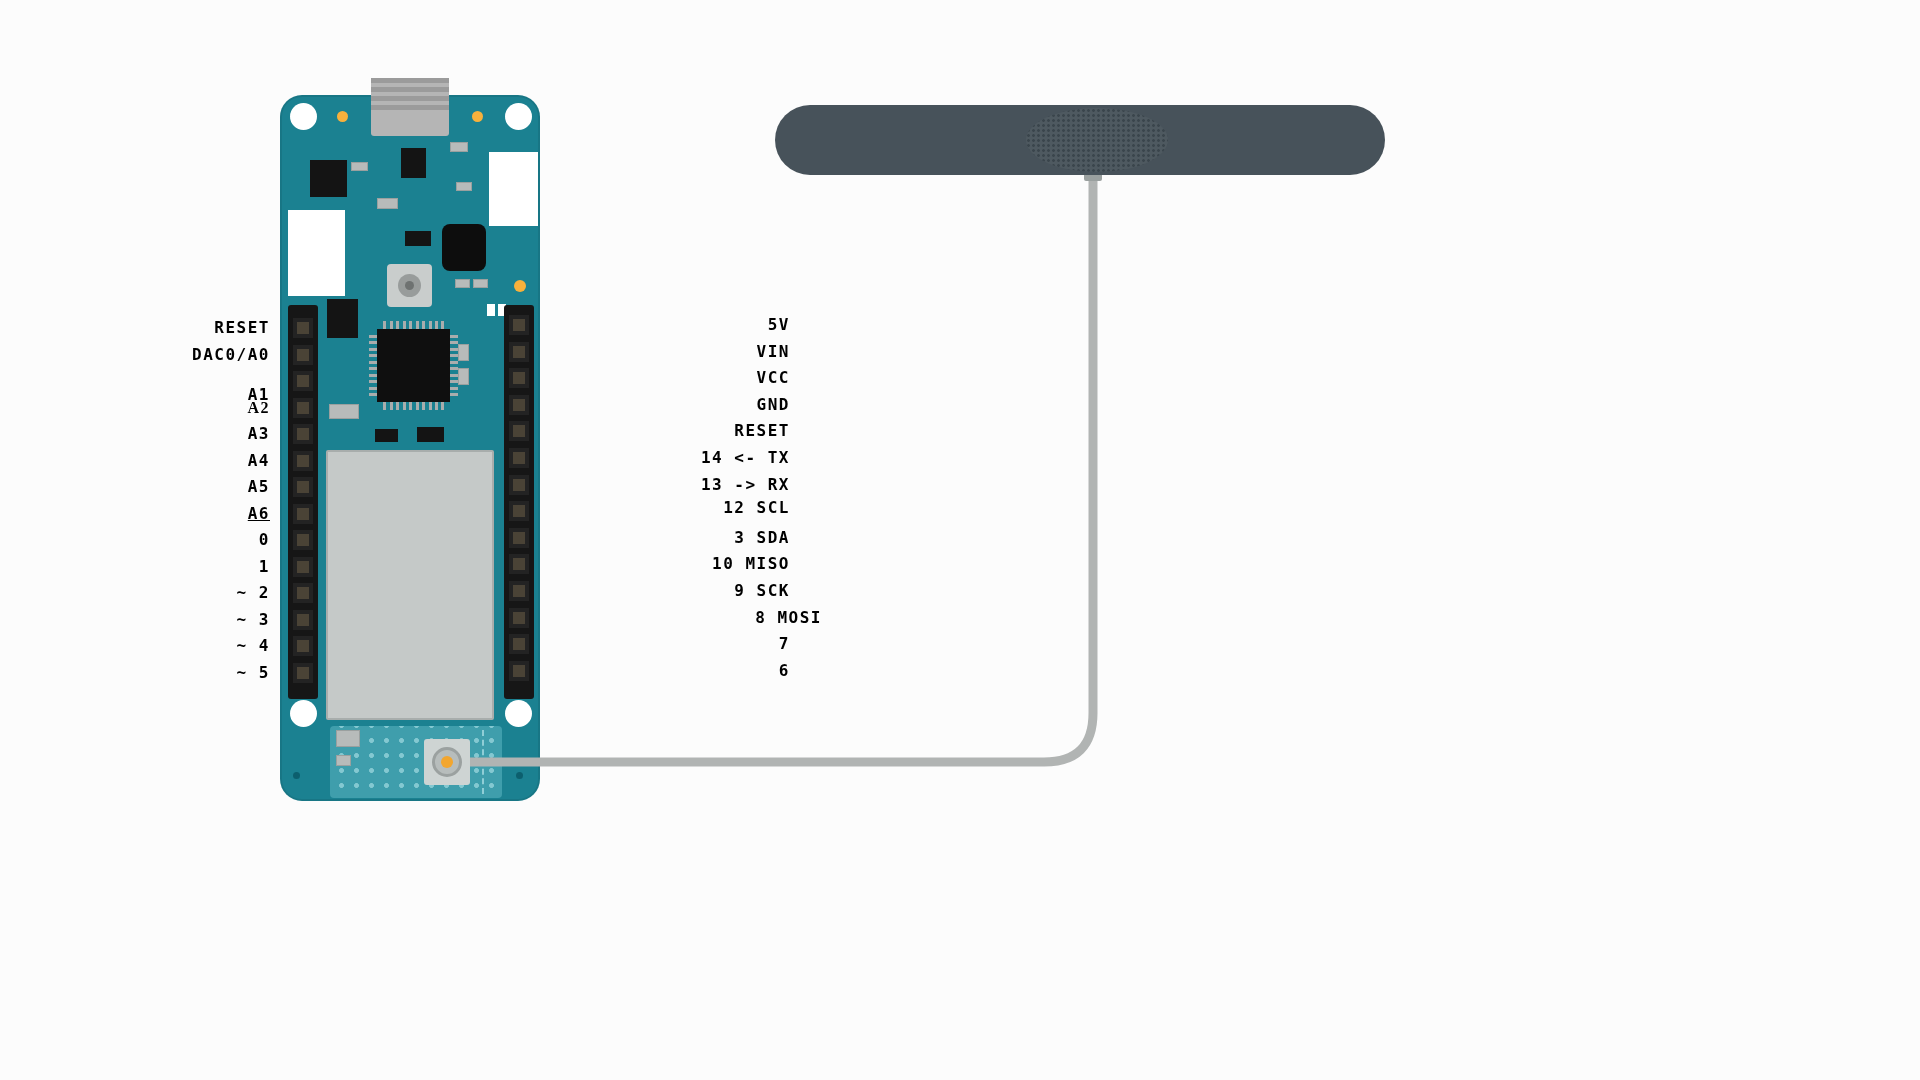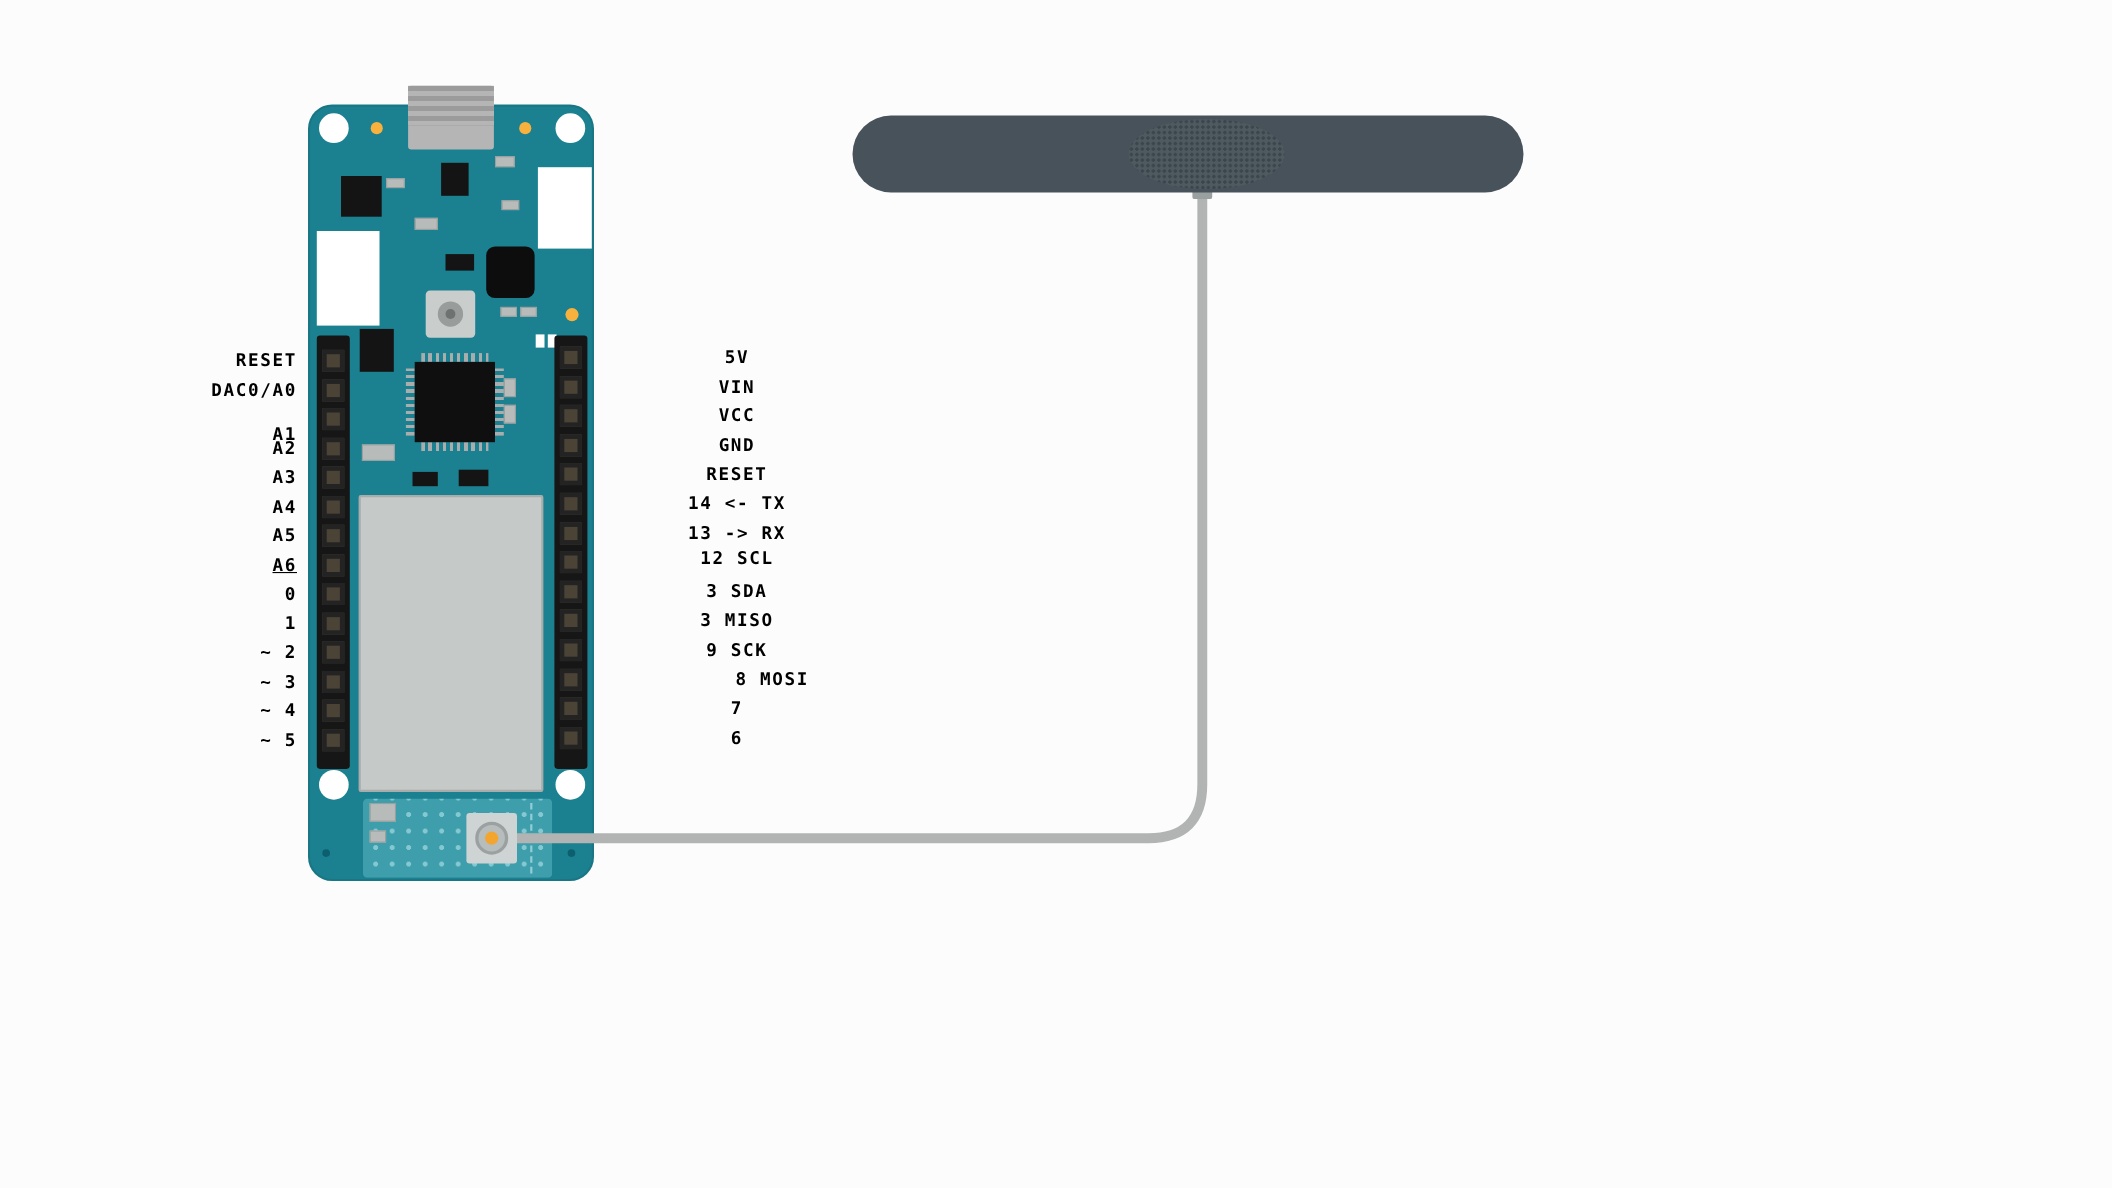--- a/index.html
+++ b/index.html
@@ -62,21 +62,21 @@
 
   
   .labels-left{left:100px;top:0;width:170px;height:1080px;pointer-events:none;}
   .labels-right{left:550px;top:0;width:240px;height:1080px;pointer-events:none;}
   .pin-label{
     position:absolute;width:100%;height:20px;line-height:20px;
     font-size:16px;font-weight:bold;letter-spacing:1.5px;color:#000;
     white-space:pre;
   }
   .pin-label.l{text-align:right;}
-  .pin-label.r{text-align:center;}
+  .pin-label.r{text-align:right;}
 
   
   .antenna-bar{
     left:775px;top:105px;width:610px;height:70px;
     background:var(--antenna,#47525a);border-radius:35px;
   }
   .antenna-mesh{
     left:1026px;top:108px;width:142px;height:64px;border-radius:50%;
     background-color:#4e5960;
     background-image:radial-gradient(#3a454c 1.3px,transparent 1.5px);
@@ -188,21 +188,21 @@
   </svg>
 
   <div class="abs ufl-outer" style="left:424px;top:739px;width:46px;height:46px;"></div>
   <div class="abs ufl-ring" style="left:432px;top:747px;width:30px;height:30px;"></div>
   <div class="abs ufl-dot" style="left:441px;top:756px;width:12px;height:12px;"></div>
 
   <div class="abs labels-left">
       <div class="pin-label l" style="top: 318px;">RESET</div>
       <div class="pin-label l" style="top: 344.5px;">DAC0/A0</div>
       <div class="pin-label l" style="top: 385px;">A1</div>
-      <div class="pin-label l" style="top: 397.5px;">A2</div>
+      <div class="pin-label l" style="top: 397.5px; font-family: Liberation Serif, serif;">A2</div>
       <div class="pin-label l" style="top: 424px;">A3</div>
       <div class="pin-label l" style="top: 450.5px;">A4</div>
       <div class="pin-label l" style="top: 477px;">A5</div>
       <div class="pin-label l" style="top: 503.5px; text-decoration: underline;">A6</div>
       <div class="pin-label l" style="top: 530px;">0</div>
       <div class="pin-label l" style="top: 556.5px;">1</div>
       <div class="pin-label l" style="top: 583px;">~ 2</div>
       <div class="pin-label l" style="top: 609.5px;">~ 3</div>
       <div class="pin-label l" style="top: 636px;">~ 4</div>
       <div class="pin-label l" style="top: 662.5px;">~ 5</div>
@@ -210,21 +210,21 @@
   <div class="abs labels-right">
       <div class="pin-label r" style="top: 315px;">5V</div>
       <div class="pin-label r" style="top: 341.6px;">VIN</div>
       <div class="pin-label r" style="top: 368.2px;">VCC</div>
       <div class="pin-label r" style="top: 394.8px;">GND</div>
       <div class="pin-label r" style="top: 421.4px;">RESET</div>
       <div class="pin-label r" style="top: 448px;">14 &lt;- TX</div>
       <div class="pin-label r" style="top: 474.6px;">13 -&gt; RX</div>
       <div class="pin-label r" style="top: 498px;">12 SCL</div>
       <div class="pin-label r" style="top: 527.8px;">3 SDA</div>
-      <div class="pin-label r" style="top: 554.4px;">3 MISO</div>
+      <div class="pin-label r" style="top: 554.4px;">10 MISO</div>
       <div class="pin-label r" style="top: 581px;">9 SCK</div>
       <div class="pin-label r" style="top: 607.6px; margin-left: 32px;">8 MOSI</div>
       <div class="pin-label r" style="top: 634.2px;">7</div>
       <div class="pin-label r" style="top: 660.8px;">6</div>
     </div>
 
   <div class="abs antenna-stem"></div>
   <div class="abs antenna-bar"></div>
   <div class="abs antenna-mesh"></div>
 

